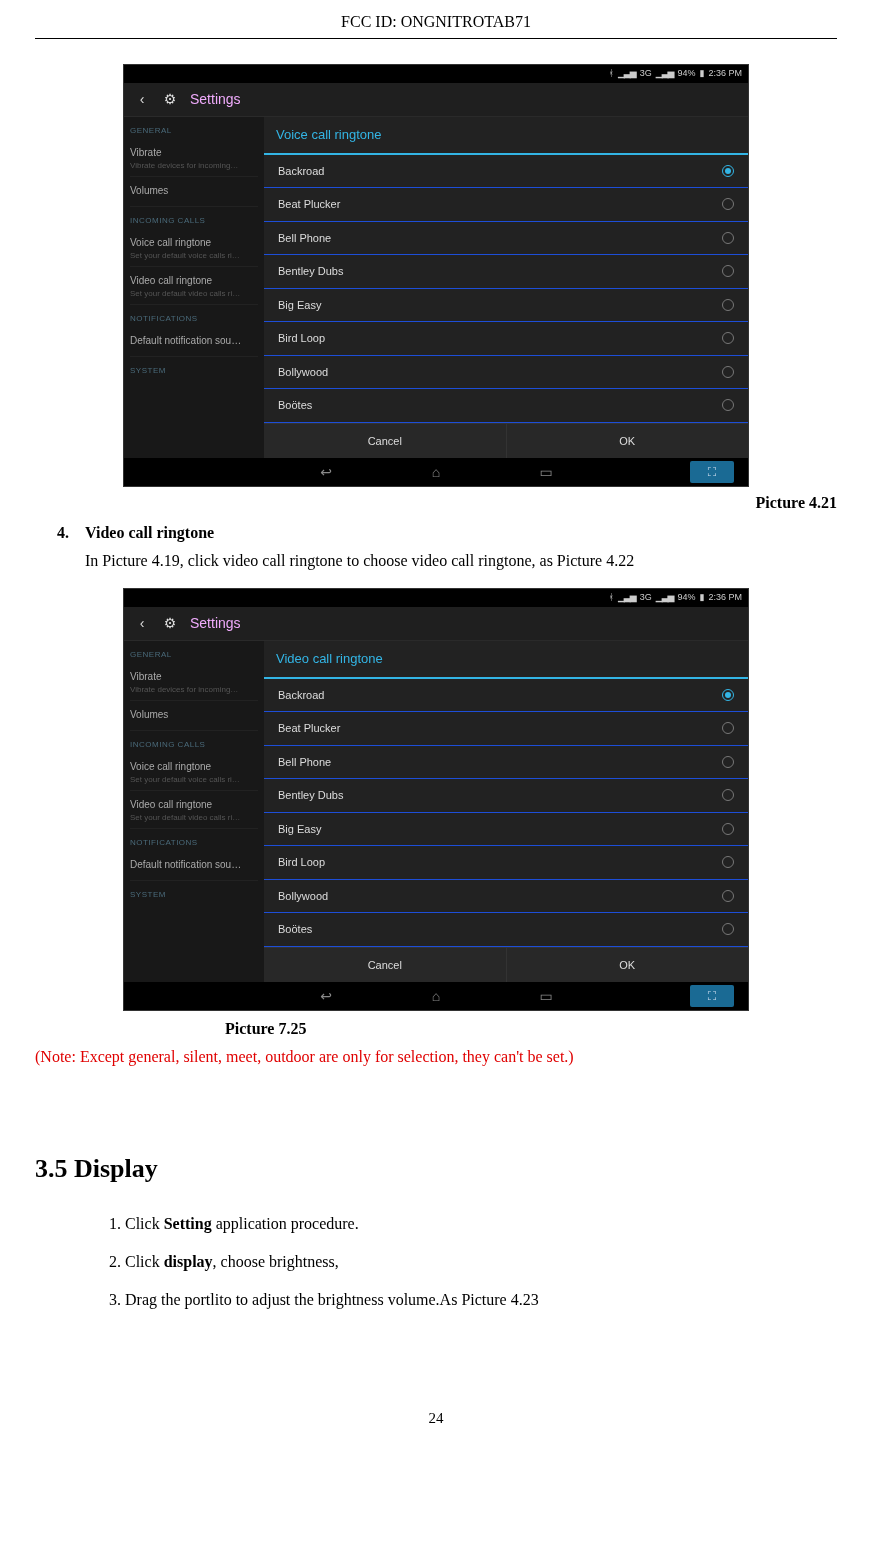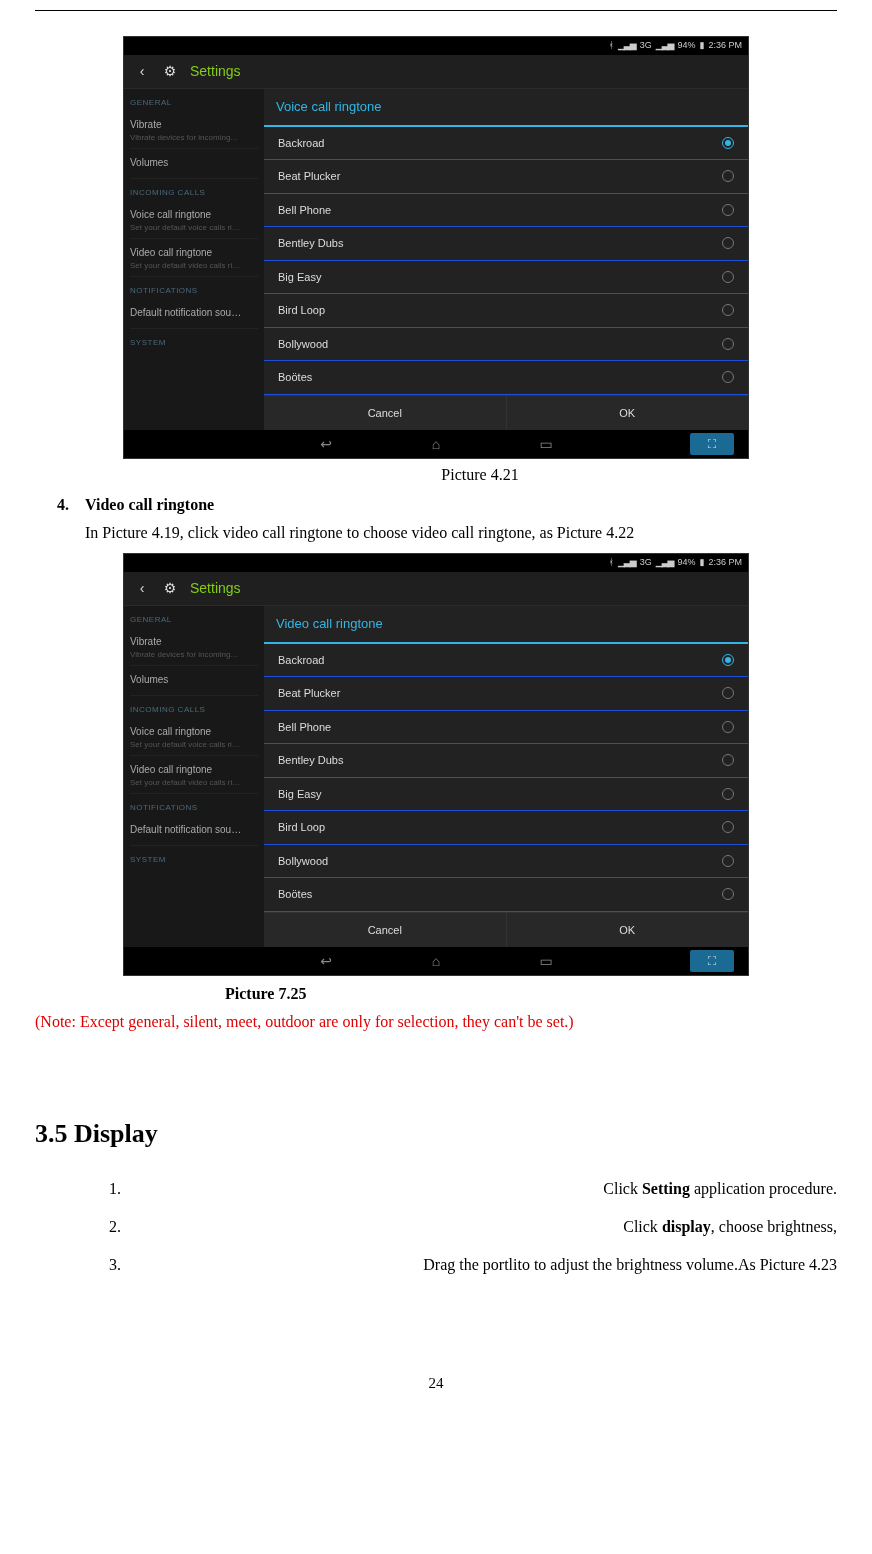--- a/index.html
+++ b/index.html
@@ -60,21 +60,21 @@
     }
     .actionbar .gear {
       width: 16px; height: 16px;
       display: inline-flex;
       align-items: center;
       justify-content: center;
       color: #ddd;
       font-size: 14px;
     }
     .actionbar .title {
-      color: #84cc16;
+      color: #f0abfc;
       font-size: 14px;
     }
     .main-area {
       display: flex;
       background: #22c55e;
       min-height: 270px;
       position: relative;
     }
     .left-col {
       width: 140px;
@@ -183,74 +183,74 @@
       height: 22px;
       background: #1a6a94;
       border-radius: 2px;
       display: flex;
       align-items: center;
       justify-content: center;
       color: #cde;
       font-size: 12px;
     }
     .caption {
-      font-weight: normal;
-      text-align: center;
+      font-weight: bold;
+      text-align: right;
       margin: 4px 0 4px 88px;
     }
     .caption2 {
       font-weight: bold;
       margin: 6px 0 4px 190px;
     }
     .list-4 {
       margin: 6px 0 4px 22px;
       display: flex;
     }
     .list-4 .num { font-weight: bold; width: 28px; }
     .list-4 .txt { font-weight: bold; }
     .body-text {
-      margin: 2px 0 8px 50px;
+      margin: 2px 0 15px 50px;
     }
     .red-note {
       color: #e00000;
       margin: 4px 0 10px 0;
     }
     .sec47-title {
       font-size: 26px;
       font-weight: bold;
       margin: 80px 0 24px 0;
     }
     .sec47-sub {
       font-weight: bold;
       margin: 0 0 14px 0;
       font-size: 16px;
     }
     .ol-steps {
       list-style: decimal;
       margin: 0 0 0 90px;
-      text-align: right;
     }
     .ol-steps li {
       margin-bottom: 14px;
       font-size: 16px;
     }
     .ol-steps .step-pre { display:inline; }
     .ol-steps .step-bold { font-weight: bold; display:inline; }
     .ol-steps .step-post { display:inline; }
     .page-num {
       text-align: center;
       margin-top: 95px;
       font-size: 15px;
     }
   </style>
 </head>
 <body>
 
 <div class="page">
 
+  <div class="header">FCC ID: ONGNITROTAB71</div>
   <hr class="hr">
 
   <div class="screenshot-wrap">
     <div class="screenshot">
       <div class="statusbar">
         <span>ᚼ</span>
         <span class="sig">▁▃▅</span>
         <span>3G</span>
         <span class="sig">▁▃▅</span>
         <span>94%</span>

